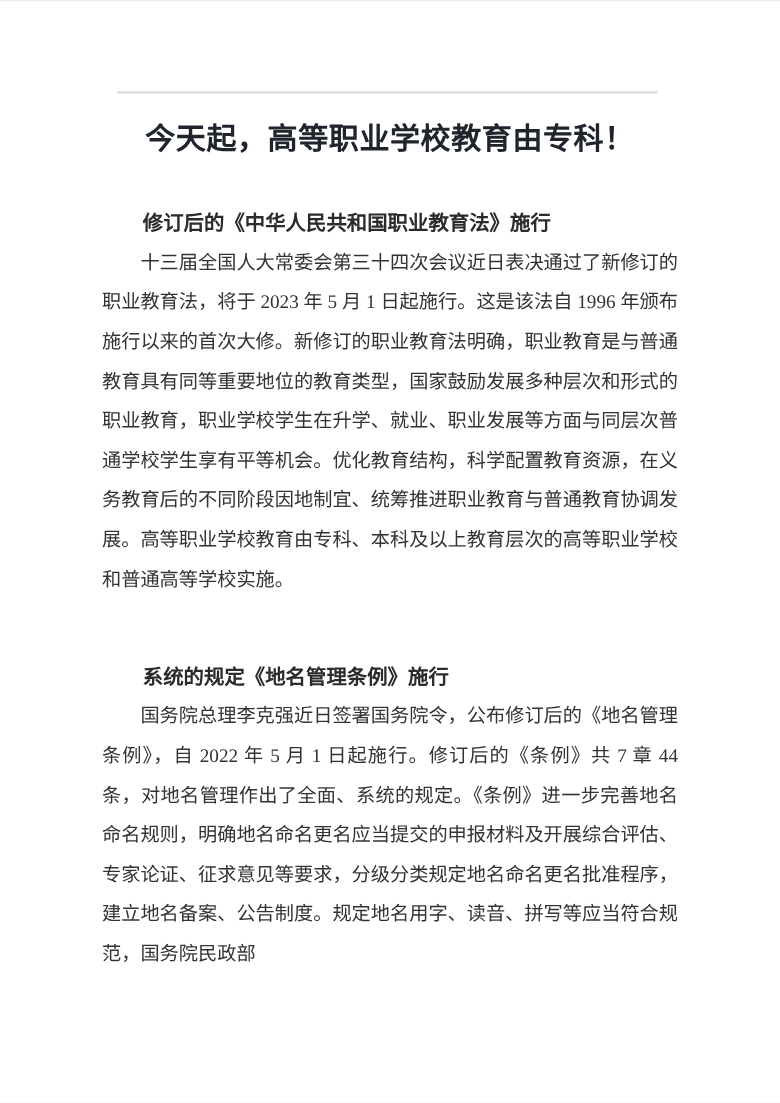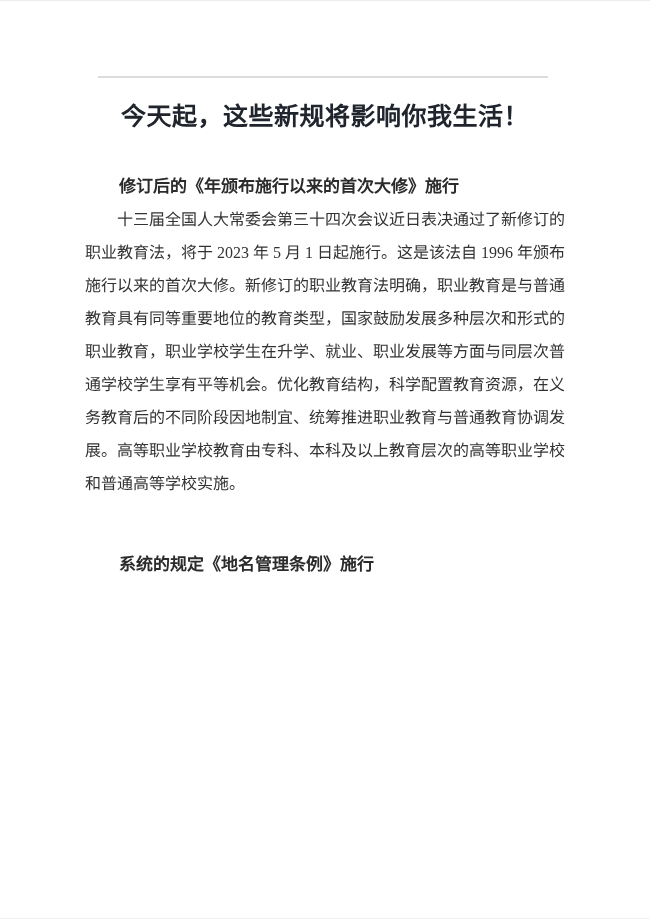--- a/index.html
+++ b/index.html
@@ -77,28 +77,29 @@
 <body>
 
 <div class="page">
 
   <div class="page-edge-top"></div>
 
   <div class="header-divider"></div>
 
   <div class="doc-body">
 
-    <h1 class="doc-title">今天起，这些新规将影响你我生活！</h1>
+    <h1 class="doc-title">今天起，高等职业学校教育由专科！</h1>
 
     <section class="doc-section doc-section--first">
-      <h2 class="section-heading">修订后的《年颁布施行以来的首次大修》施行</h2>
+      <h2 class="section-heading">修订后的《中华人民共和国职业教育法》施行</h2>
       <p class="section-para">十三届全国人大常委会第三十四次会议近日表决通过了新修订的职业教育法，将于 2023 年 5 月 1 日起施行。这是该法自 1996 年颁布施行以来的首次大修。新修订的职业教育法明确，职业教育是与普通教育具有同等重要地位的教育类型，国家鼓励发展多种层次和形式的职业教育，职业学校学生在升学、就业、职业发展等方面与同层次普通学校学生享有平等机会。优化教育结构，科学配置教育资源，在义务教育后的不同阶段因地制宜、统筹推进职业教育与普通教育协调发展。高等职业学校教育由专科、本科及以上教育层次的高等职业学校和普通高等学校实施。</p>
     </section>
 
     <section class="doc-section doc-section--second">
       <h2 class="section-heading">系统的规定《地名管理条例》施行</h2>
+      <p class="section-para">国务院总理李克强近日签署国务院令，公布修订后的《地名管理条例》，自 2022 年 5 月 1 日起施行。修订后的《条例》共 7 章 44 条，对地名管理作出了全面、系统的规定。《条例》进一步完善地名命名规则，明确地名命名更名应当提交的申报材料及开展综合评估、专家论证、征求意见等要求，分级分类规定地名命名更名批准程序，建立地名备案、公告制度。规定地名用字、读音、拼写等应当符合规范，国务院民政部</p>
     </section>
 
   </div>
 
   <div class="page-edge-bottom"></div>
 
 </div>
 
 </body></html>

